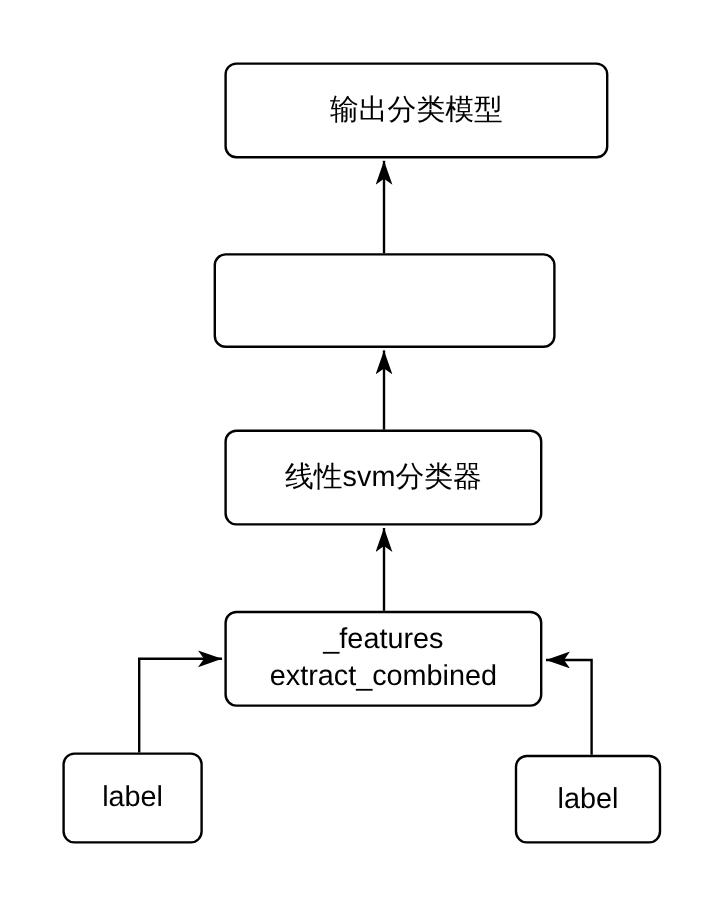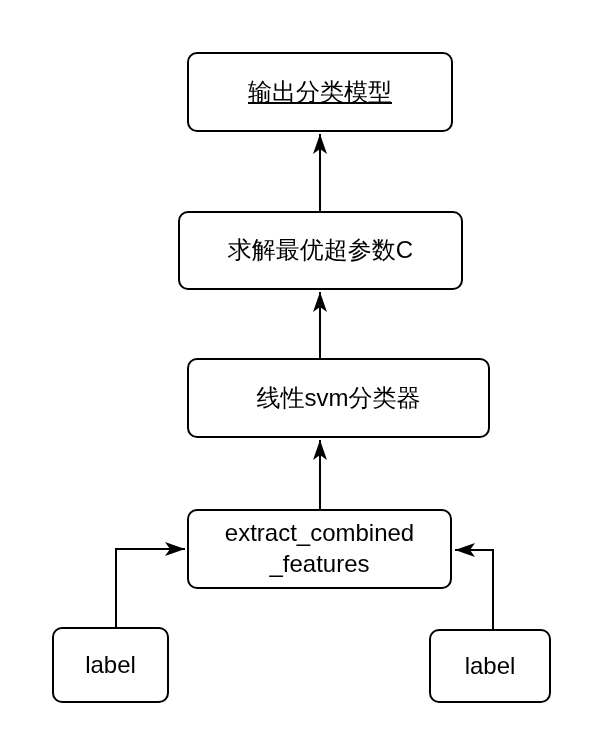--- a/index.html
+++ b/index.html
@@ -34,23 +34,23 @@
     flex-direction: column;
     align-items: center;
     justify-content: center;
     text-align: center;
     font-size: 24px;
     line-height: 1.28;
     white-space: nowrap;
   }
   .node .line { display: block; }
   
-  #node-output-model { left: 187px; top: 52px;  width: 266px; height: 80px; text-decoration: underline; }
+  #node-output-model { left: 187px; top: 52px;  width: 320px; height: 80px; }
   #node-find-max     { left: 178px; top: 211px; width: 285px; height: 79px; }
-  #node-svm          { left: 187px; top: 358px; width: 303px; height: 80px; }
+  #node-svm          { left: 187px; top: 358px; width: 265px; height: 80px; }
   #node-extract      { left: 187px; top: 509px; width: 265px; height: 80px; }
   #node-text         { left: 52px;  top: 627px; width: 117px; height: 76px; }
   #node-label        { left: 429px; top: 629px; width: 122px; height: 74px; justify-content: center; }
 </style>
 </head>
 <body>
 
 <div class="canvas">
 
   <svg class="edges-layer" width="602" height="754" viewBox="0 0 602 754" xmlns="http://www.w3.org/2000/svg">
@@ -69,30 +69,29 @@
     <polyline points="116,627 116,549 185,549" fill="none" stroke="#000000" stroke-width="2" marker-end="url(#arrowhead)"></polyline>
 
     <polyline points="493,629 493,550 455,550" fill="none" stroke="#000000" stroke-width="2" marker-end="url(#arrowhead)"></polyline>
   </svg>
 
   <div class="node" id="node-output-model">
     <span class="line">输出分类模型</span>
   </div>
 
   <div class="node" id="node-find-max">
-    <span class="line">求解最优超参数C</span>
   </div>
 
   <div class="node" id="node-svm">
     <span class="line">线性svm分类器</span>
   </div>
 
   <div class="node" id="node-extract">
+    <span class="line">_features</span>
     <span class="line">extract_combined</span>
-    <span class="line">_features</span>
   </div>
 
   <div class="node" id="node-text">
     <span class="line">label</span>
   </div>
 
   <div class="node" id="node-label">
     <span class="line">label</span>
   </div>
 

